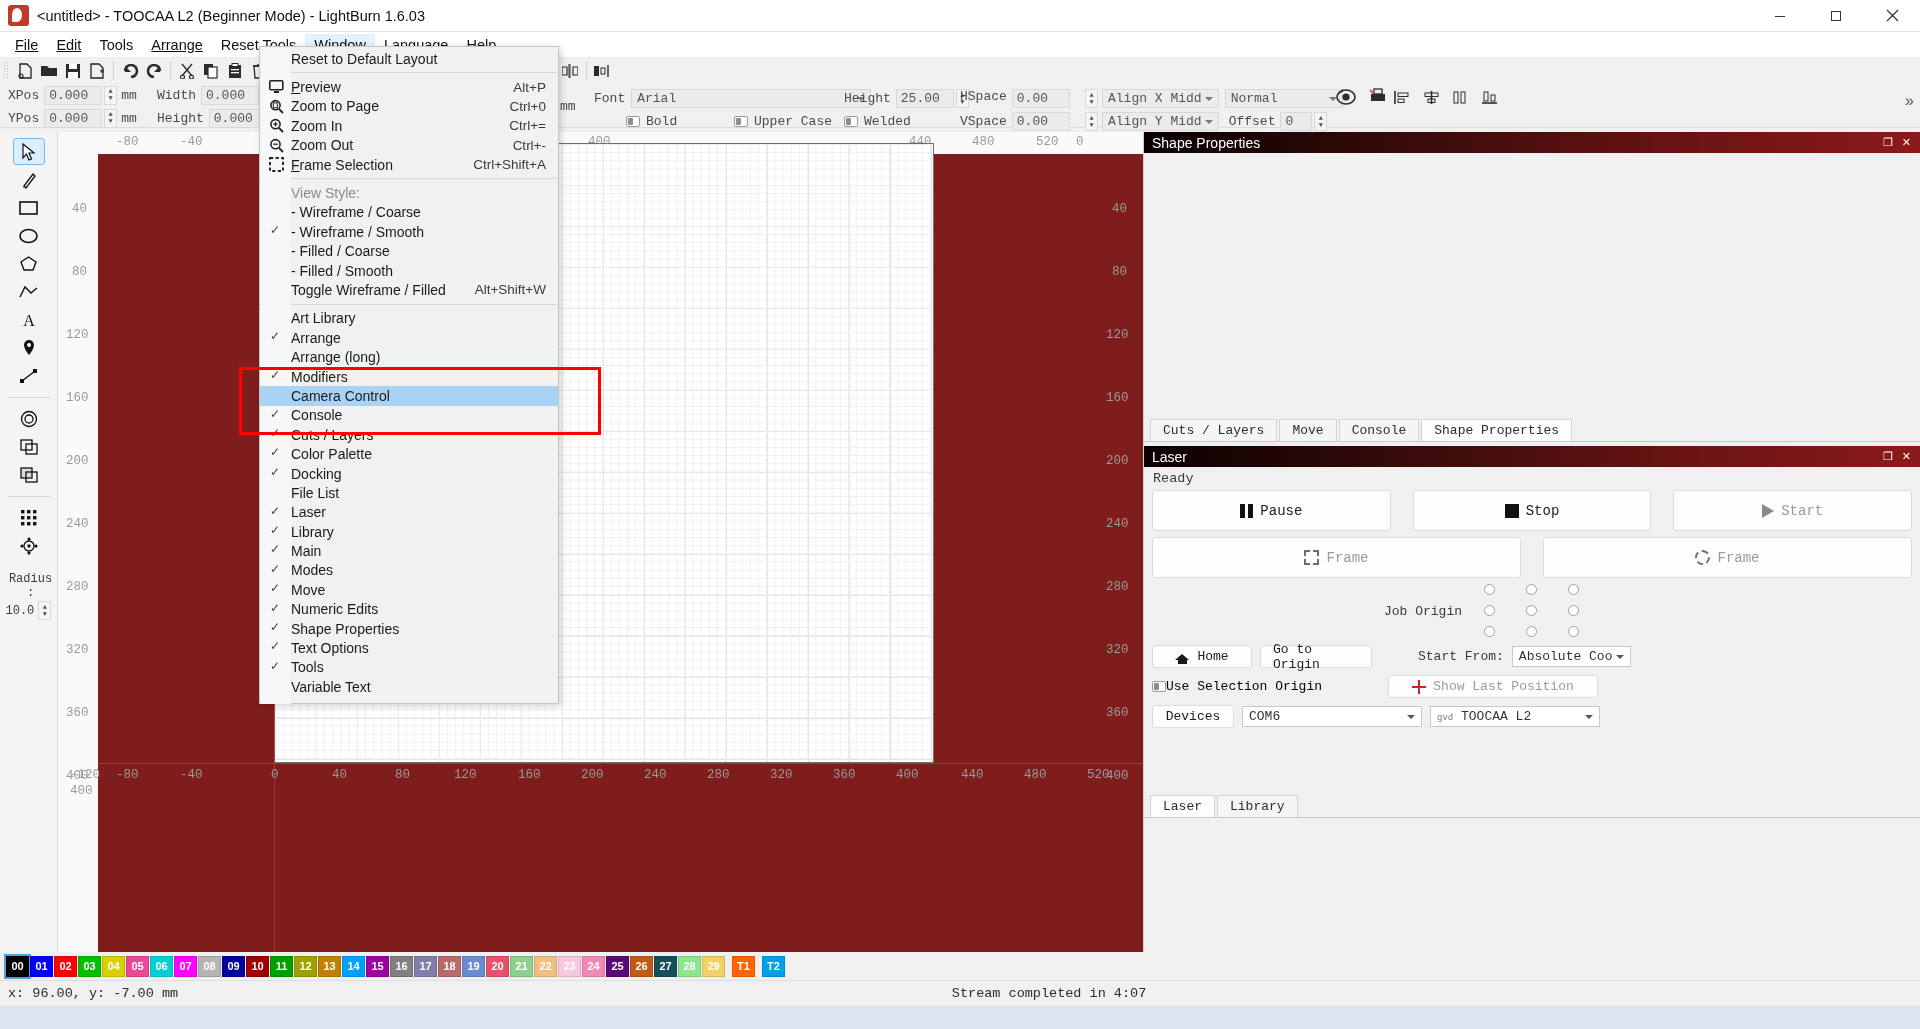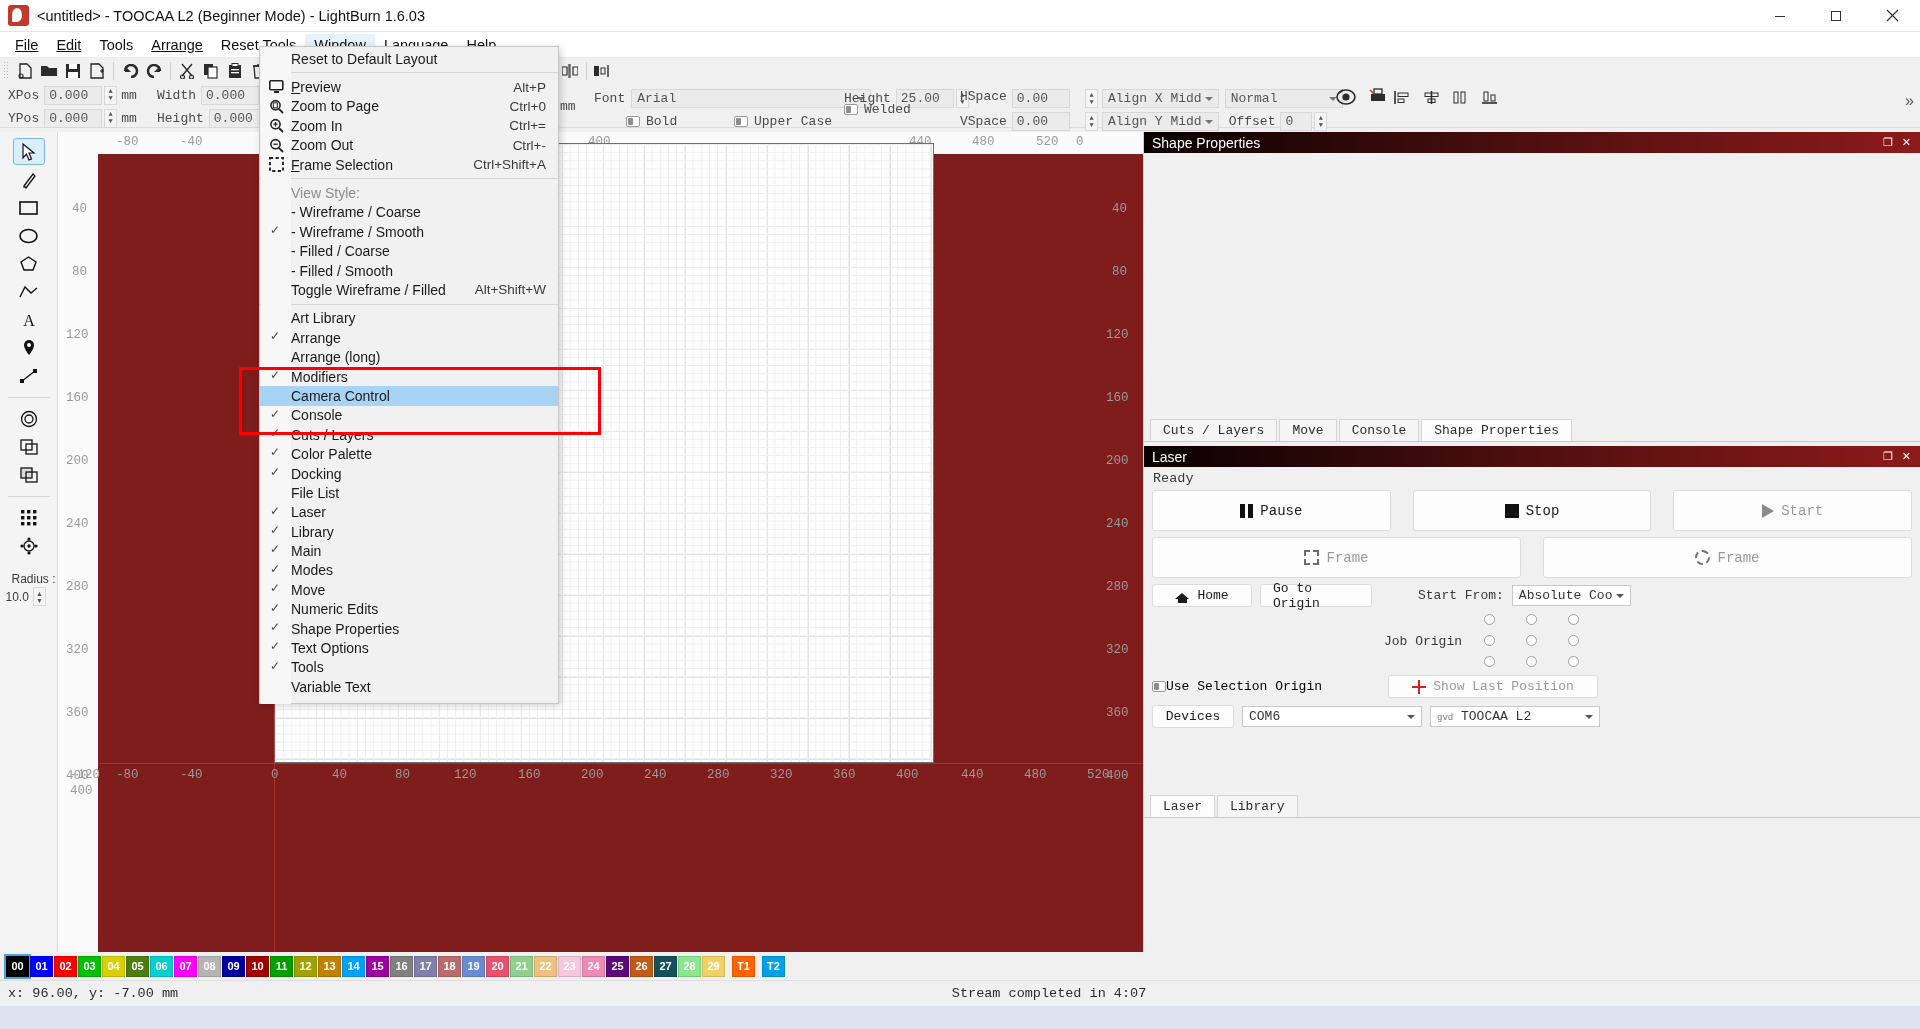--- a/index.html
+++ b/index.html
@@ -102,22 +102,22 @@
   .toolpal {
     position:absolute; left:0; top:132px; width:58px; height:820px;
     background:#f4f4f4; border-right:1px solid #dcdcdc;
     display:flex; flex-direction:column; align-items:center; padding-top:6px;
   }
   .tp-btn { width:32px; height:27px; display:flex; align-items:center; justify-content:center;
             color:#1f1f1f; margin-bottom:1px; }
   .tp-btn.sel { background:#dbeeff; border:1px solid #7ab6e8; border-radius:3px; }
   .tp-sep { width:42px; height:1px; background:#d5d5d5; margin:7px 0; }
   .radius-box {
-    margin-top:12px; width:54px; font-family:Liberation Sans, sans-serif;
-    font-size:12px; color:#3b3b3b; text-align:right; padding-left:4px;
+    margin-top:12px; width:54px; font-family:Liberation Mono, monospace;
+    font-size:12px; color:#3b3b3b; text-align:center; padding-left:4px;
   }
   .radius-val { display:flex; align-items:center; margin-top:1px; }
 
   
   .workspace {
     position:absolute; left:58px; top:132px; width:1085px; height:820px;
     background:#7f1d1d; overflow:hidden;
   }
   .ruler-h {
     position:absolute; left:0; top:0; width:1085px; height:22px;
@@ -438,21 +438,21 @@
       <span>Italic</span>
     </div>
     <div style="position:absolute;left:148px;top:30px;display:flex;align-items:center;">
       <span class="chk"></span>
       <span>Upper Case</span>
     </div>
     <div style="position:absolute;left:148px;top:48px;display:flex;align-items:center;">
       <span class="chk"></span>
       <span>Distort</span>
     </div>
-    <div style="position:absolute;left:258px;top:18px;display:flex;align-items:center;">
+    <div style="position:absolute;left:258px;top:30px;display:flex;align-items:center;">
       <span class="chk"></span>
       <span>Welded</span>
     </div>
   </div>
 
   <div style="position:absolute;left:960px;top:84px;width:600px;height:48px;font-family:'Liberation Mono',monospace;font-size:13px;color:#4a4a4a;">
     <div style="position:absolute;left:0;top:5px;display:flex;align-items:flex-start;">
       <span>HSpace</span>
       <span class="ne-val">0.00</span>
     </div>
@@ -748,47 +748,47 @@
             <span></span>
           </span>
         <span>Frame</span>
       </div>
       <div class="lbtn g">
         <span class="framecirc"></span>
         <span>Frame</span>
       </div>
     </div>
 
-    <div style="display:flex;align-items:center;gap:8px;padding:0 8px 7px 8px;">
-      <div class="lbtn sm" style="width:100px;flex:none;">
-        <span class="homeicon"></span>
-        <span>Home</span>
-      </div>
-      <div class="lbtn sm" style="width:112px;flex:none;">
-        <span>Go to Origin</span>
-      </div>
-      <span class="lfield" style="margin-left:38px">Start From:</span>
-      <span class="devcombo" style="min-width:108px">Absolute Coo</span>
-    </div>
-
     <div style="display:flex;align-items:center;padding:0 8px 6px 8px;">
       <span class="lfield" style="margin-left:232px">Job Origin</span>
       <div class="joborigin-grid" style="margin-left:22px">
         <span class="jo"></span>
         <span class="jo"></span>
         <span class="jo"></span>
         <span class="jo"></span>
         <span class="jo"></span>
         <span class="jo"></span>
         <span class="jo"></span>
         <span class="jo"></span>
         <span class="jo"></span>
       </div>
     </div>
 
+    <div style="display:flex;align-items:center;gap:8px;padding:0 8px 7px 8px;">
+      <div class="lbtn sm" style="width:100px;flex:none;">
+        <span class="homeicon"></span>
+        <span>Home</span>
+      </div>
+      <div class="lbtn sm" style="width:112px;flex:none;">
+        <span>Go to Origin</span>
+      </div>
+      <span class="lfield" style="margin-left:38px">Start From:</span>
+      <span class="devcombo" style="min-width:108px">Absolute Coo</span>
+    </div>
+
     <div style="display:flex;align-items:center;padding:0 8px 7px 8px;">
       <span class="selbox"></span>
       <span class="lfield" style="margin-left:0;color:#000000">Use Selection Origin</span>
       <div class="lbtn sm g" style="margin-left:66px;width:210px;flex:none;">
         <span class="crosshair"></span>
         <span>Show Last Position</span>
       </div>
     </div>
 
     <div style="display:flex;align-items:center;gap:8px;padding:0 8px 8px 8px;">
@@ -970,21 +970,21 @@
   </div>
 
   <div class="redbox"></div>
 
   <div class="palette">
       <div class="swatch first" style="background: rgb(0, 0, 0);">00</div>
       <div class="swatch" style="background: rgb(0, 0, 255);">01</div>
       <div class="swatch" style="background: rgb(255, 0, 0);">02</div>
       <div class="swatch" style="background: rgb(0, 192, 0);">03</div>
       <div class="swatch" style="background: rgb(217, 208, 0);">04</div>
-      <div class="swatch" style="background: #4d7c0f;">05</div>
+      <div class="swatch" style="background: #ec4899;">05</div>
       <div class="swatch" style="background: rgb(0, 208, 208);">06</div>
       <div class="swatch" style="background: rgb(255, 0, 255);">07</div>
       <div class="swatch" style="background: rgb(180, 180, 180);">08</div>
       <div class="swatch" style="background: rgb(0, 0, 160);">09</div>
       <div class="swatch" style="background: rgb(160, 0, 0);">10</div>
       <div class="swatch" style="background: rgb(0, 160, 0);">11</div>
       <div class="swatch" style="background: rgb(160, 160, 0);">12</div>
       <div class="swatch" style="background: rgb(192, 128, 0);">13</div>
       <div class="swatch" style="background: rgb(0, 160, 255);">14</div>
       <div class="swatch" style="background: rgb(160, 0, 160);">15</div>

